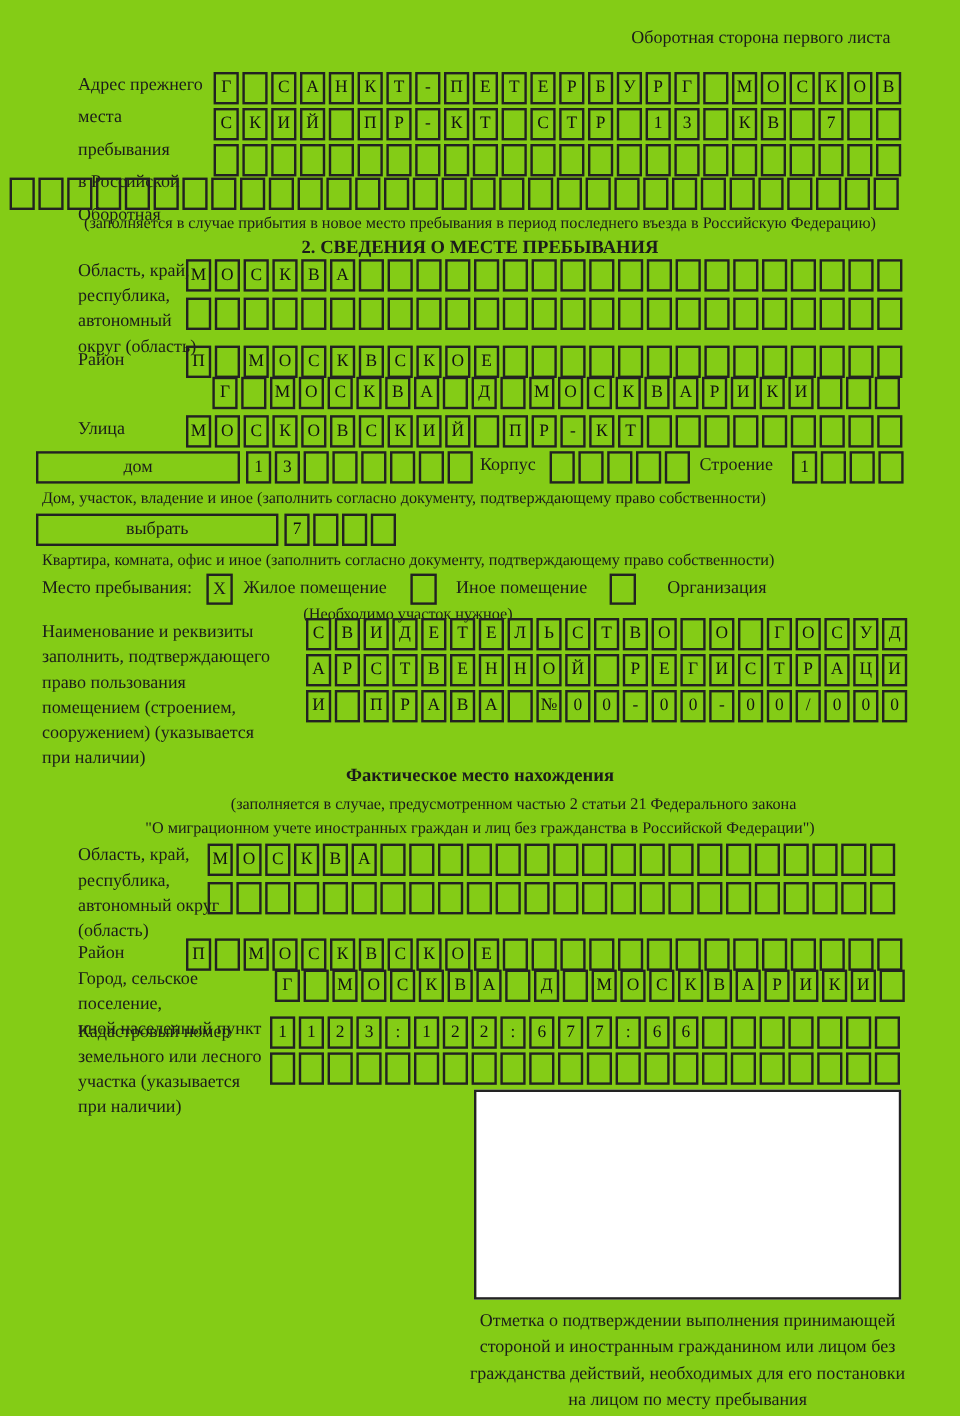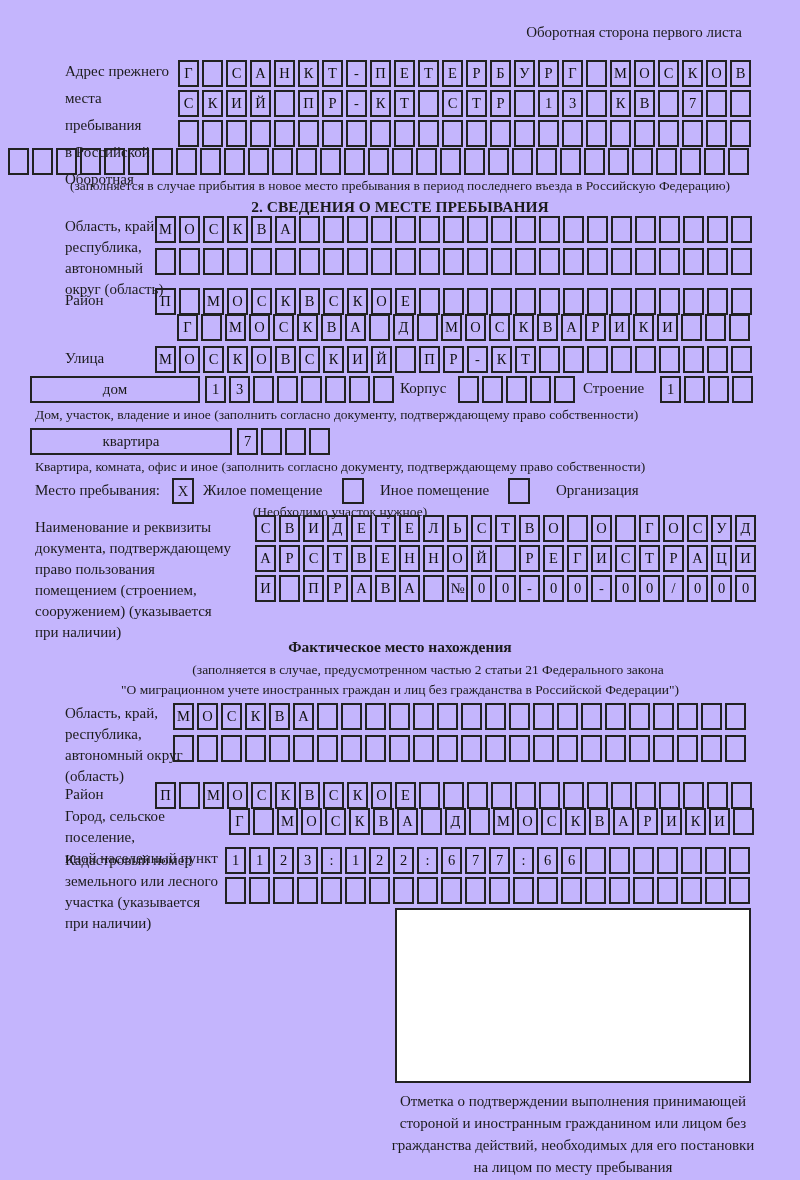--- a/index.html
+++ b/index.html
@@ -1,16 +1,16 @@
 <!DOCTYPE html>
 <html><head>
 <meta charset="utf-8">
 <style>
   html,body{margin:0;padding:0;background:#ffffff;}
-  #page{position:relative;width:800px;height:1180px;background:#c4b5fd;
+  #page{position:relative;width:800px;height:1180px;background:#84cc16;
         font-family:"Liberation Serif","DejaVu Serif",serif;color:#1b1b1b;overflow:hidden;}
   .abs{position:absolute;}
   .lbl{font-size:15px;line-height:21px;}
   .lbl2{font-size:15px;line-height:27px;}
   .cap{font-size:13.5px;}
   .ttl{font-size:15.5px;font-weight:bold;}
   .boxrow{position:absolute;display:flex;}
   .cell{flex:none;box-sizing:border-box;width:21px;height:27px;margin-right:3px;
         border:2px solid #222222;display:flex;align-items:center;justify-content:center;
         font-size:14.5px;color:#111;}
@@ -316,41 +316,41 @@
     </div>
   <div class="abs lbl" style="top:378px;left:583px;">Строение</div>
   <div class="boxrow" style="top:376px;left:660px;">
       <span class="cell">1</span>
       <span class="cell"></span>
       <span class="cell"></span>
       <span class="cell"></span>
     </div>
   <div class="abs cap" style="top:407px;left:35px;">Дом, участок, владение и иное (заполнить согласно документу, подтверждающему право собственности)</div>
 
-  <div class="widebox" style="top:428px;left:30px;width:202px;">квартира</div>
+  <div class="widebox" style="top:428px;left:30px;width:202px;">выбрать</div>
   <div class="boxrow" style="top:428px;left:237px;">
       <span class="cell">7</span>
       <span class="cell"></span>
       <span class="cell"></span>
       <span class="cell"></span>
     </div>
   <div class="abs cap" style="top:459px;left:35px;">Квартира, комната, офис и иное (заполнить согласно документу, подтверждающему право собственности)</div>
 
   <div class="abs lbl" style="top:480px;left:35px;">Место пребывания:</div>
   <div class="cbox" style="top:478px;left:172px;">X</div>
   <div class="abs lbl" style="top:480px;left:203px;">Жилое помещение</div>
   <div class="cbox" style="top:478px;left:342px;"></div>
   <div class="abs lbl" style="top:480px;left:380px;">Иное помещение</div>
   <div class="cbox" style="top:478px;left:508px;"></div>
   <div class="abs lbl" style="top:480px;left:556px;">Организация</div>
   <div class="abs cap center" style="top:504px;left:140px;width:400px;">(Необходимо участок нужное)</div>
 
   <div class="abs lbl" style="top:517px;left:35px;width:215px;">
     <div>Наименование и реквизиты</div>
-    <div>документа, подтверждающему</div>
+    <div>заполнить, подтверждающего</div>
     <div>право пользования</div>
     <div>помещением (строением,</div>
     <div>сооружением) (указывается</div>
     <div>при наличии)</div>
   </div>
   <div class="boxrow" style="top:515px;left:255px;">
       <span class="cell">С</span>
       <span class="cell">В</span>
       <span class="cell">И</span>
       <span class="cell">Д</span>

